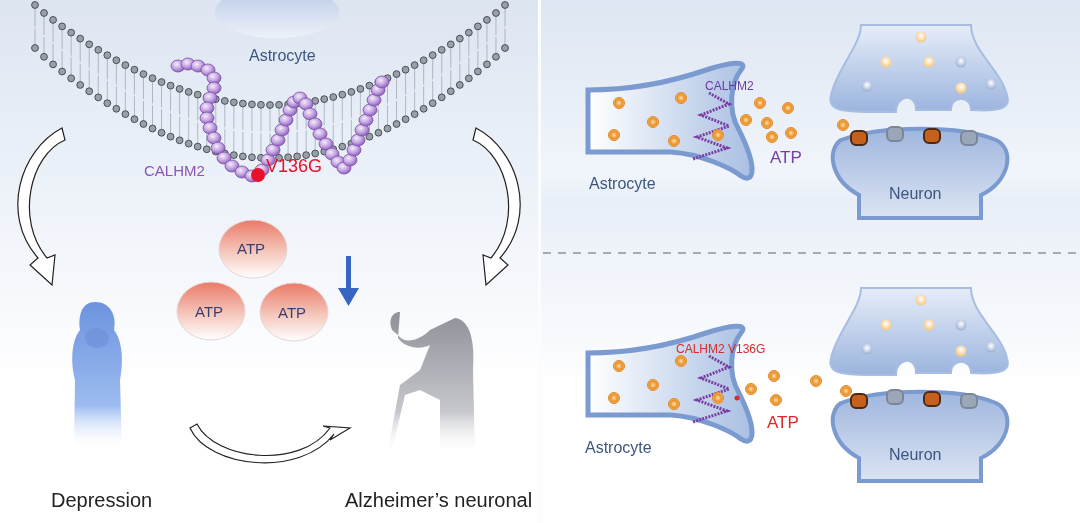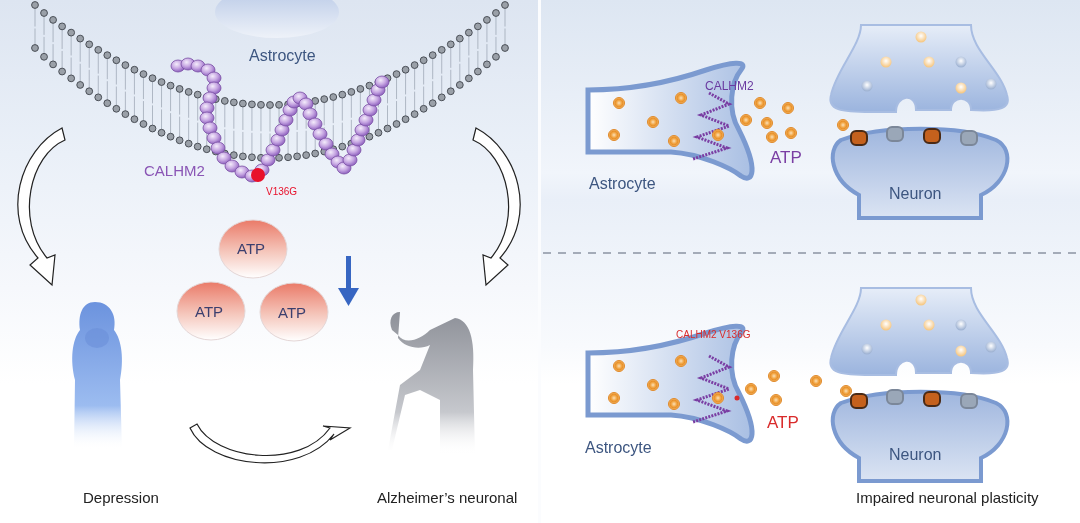--- a/index.html
+++ b/index.html
@@ -3,21 +3,21 @@
 <meta charset="utf-8">
 <style>
   html, body { margin: 0; padding: 0; }
   body { width: 1080px; height: 523px; overflow: hidden; background: #ffffff; font-family: "Liberation Sans", sans-serif; position: relative; }
   .panel { position: absolute; top: 0; height: 384px; }
   #left-panel { left: 0; width: 538px; background: linear-gradient(to bottom, #dde5f1 0%, #eaf0f8 40%, #f6f8fc 75%, #ffffff 100%); }
   #right-panel { left: 541px; width: 539px; background: linear-gradient(to bottom, #dde6f2 0%, #f1f5fb 45%, #e9eff8 52%, #f8fafd 90%, #ffffff 100%); }
   #divider-v { position: absolute; left: 538px; top: 0; width: 3px; height: 523px; background: #fbfcfe; }
   svg { position: absolute; left: 0; top: 0; }
   .lbl { position: absolute; white-space: nowrap; }
-  .caption { font-size: 15px; color: #222222; margin-left: 32px; }
+  .caption { font-size: 20px; color: #222222; }
   .cell-label { font-size: 16px; color: #3d5680; }
   .atp-text { font-size: 15px; color: #3b3f6e; }
 </style>
 </head>
 <body>
 
 <div id="left-panel" class="panel">
   <svg width="538" height="523">
     <defs>
       <radialGradient id="bead" cx="40%" cy="35%" r="65%">
@@ -333,21 +333,21 @@
       <ellipse cx="97" cy="338" rx="12" ry="10" fill="#6a8fd8" opacity="0.6"></ellipse>
     </g>
 
     <g>
       <path d="M400,312 C392,312 388,320 392,330 L398,335 C405,345 420,340 430,330 L455,318 C470,320 475,340 473,370 L475,455 L440,455 L440,400 L420,390 L405,395 L392,450 L388,450 L400,385 L420,370 L430,345 C420,350 405,348 398,338 Z" fill="url(#adGrad)"></path>
     </g>
   </svg>
 
   <div class="lbl cell-label" style="left:249px; top:47px;">Astrocyte</div>
   <div class="lbl" style="left:144px; top:162px; font-size:15px; color:#8a55b5;">CALHM2</div>
-  <div class="lbl" style="left:266px; top:186px; font-size:10px; color:#e8102a;">V136G</div>
+  <div class="lbl" style="left:266px; top:156px; font-size:18px; color:#e8102a;">V136G</div>
 
   <div class="lbl atp-text" style="left:237px; top:240px;">ATP</div>
   <div class="lbl atp-text" style="left:195px; top:303px;">ATP</div>
   <div class="lbl atp-text" style="left:278px; top:304px;">ATP</div>
 
   <div class="lbl caption" style="left:51px; top:489px;">Depression</div>
   <div class="lbl caption" style="left:345px; top:489px;">Alzheimer’s neuronal</div>
 </div>
 
 <div id="divider-v"></div>
@@ -442,19 +442,18 @@
         <rect x="420" y="394" width="16" height="14" rx="5" fill="#9aa7b8" stroke="#7b8799" stroke-width="2"></rect>
       </g>
     <line x1="2" y1="253" x2="539" y2="253" stroke="#a4abb8" stroke-width="2" stroke-dasharray="8,7"></line>
   </svg>
 
   <div class="lbl" style="left:164px; top:79px; font-size:12px; color:#6a3aa0;">CALHM2</div>
   <div class="lbl" style="left:229px; top:148px; font-size:17px; color:#7a3ea3;">ATP</div>
   <div class="lbl cell-label" style="left:48px; top:175px;">Astrocyte</div>
   <div class="lbl cell-label" style="left:348px; top:185px;">Neuron</div>
 
-  <div class="lbl" style="left:135px; top:329px; font-size:10px; color:#d92b2b;">CALHM2 V136G</div>
+  <div class="lbl" style="left:135px; top:342px; font-size:12px; color:#d92b2b;">CALHM2 V136G</div>
   <div class="lbl" style="left:226px; top:413px; font-size:17px; color:#d92b2b;">ATP</div>
   <div class="lbl cell-label" style="left:44px; top:439px;">Astrocyte</div>
   <div class="lbl cell-label" style="left:348px; top:446px;">Neuron</div>
 
-  <div class="lbl caption" style="left:283px; top:489px;">Impaired neuronal plasticity</div>
 </div>
 
 </body></html>

